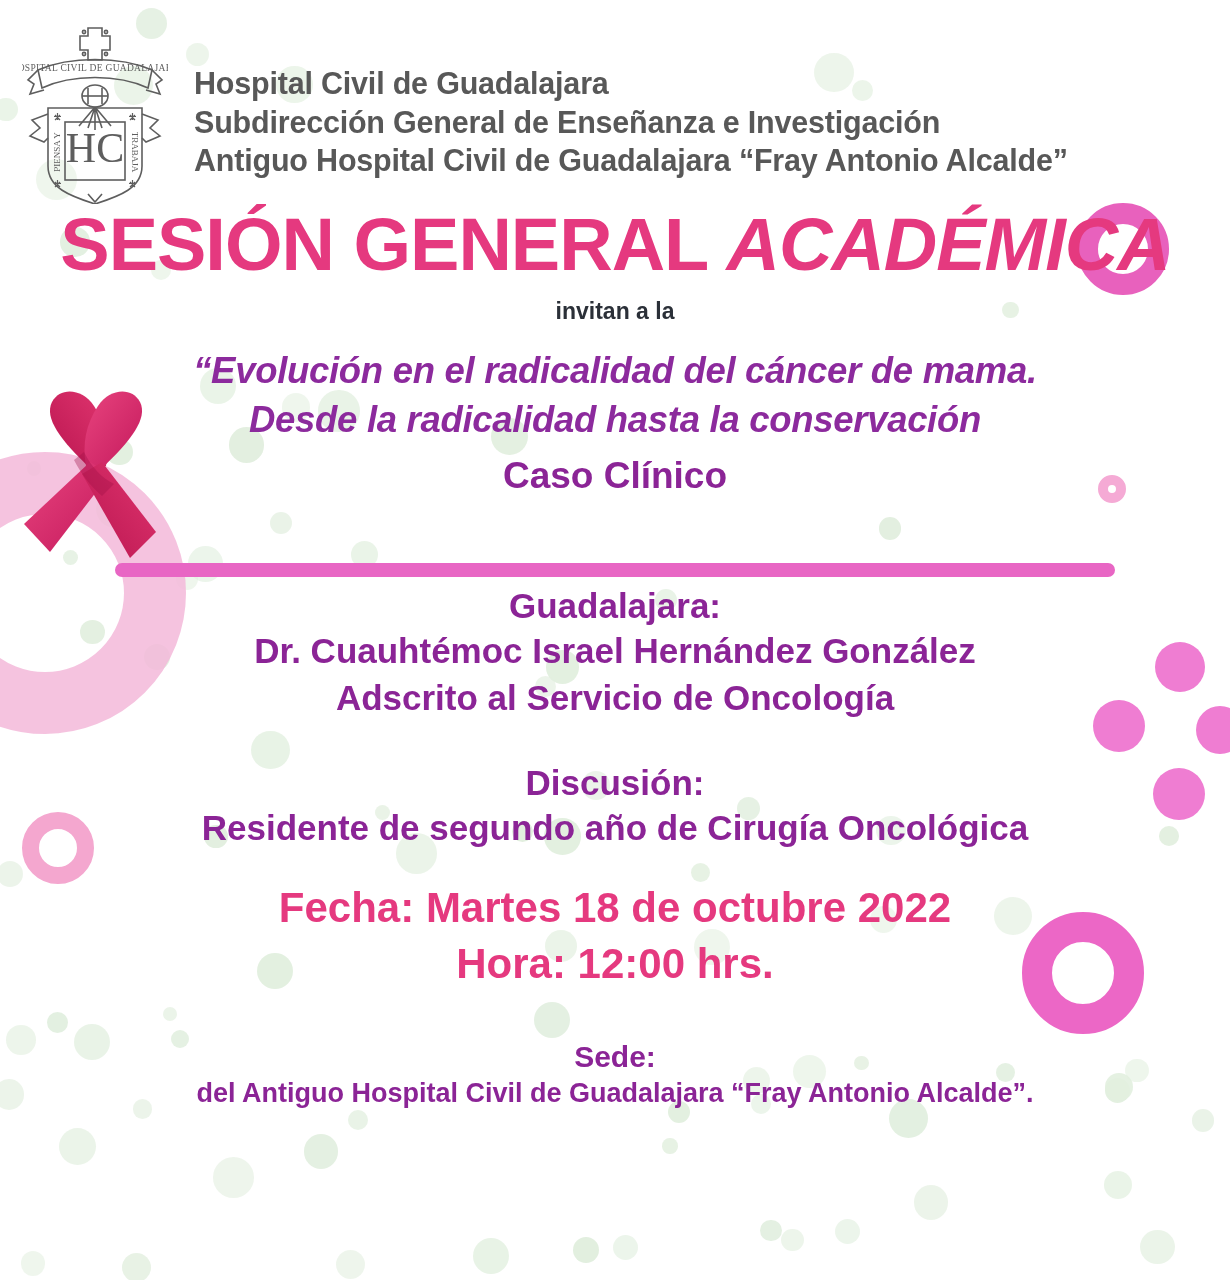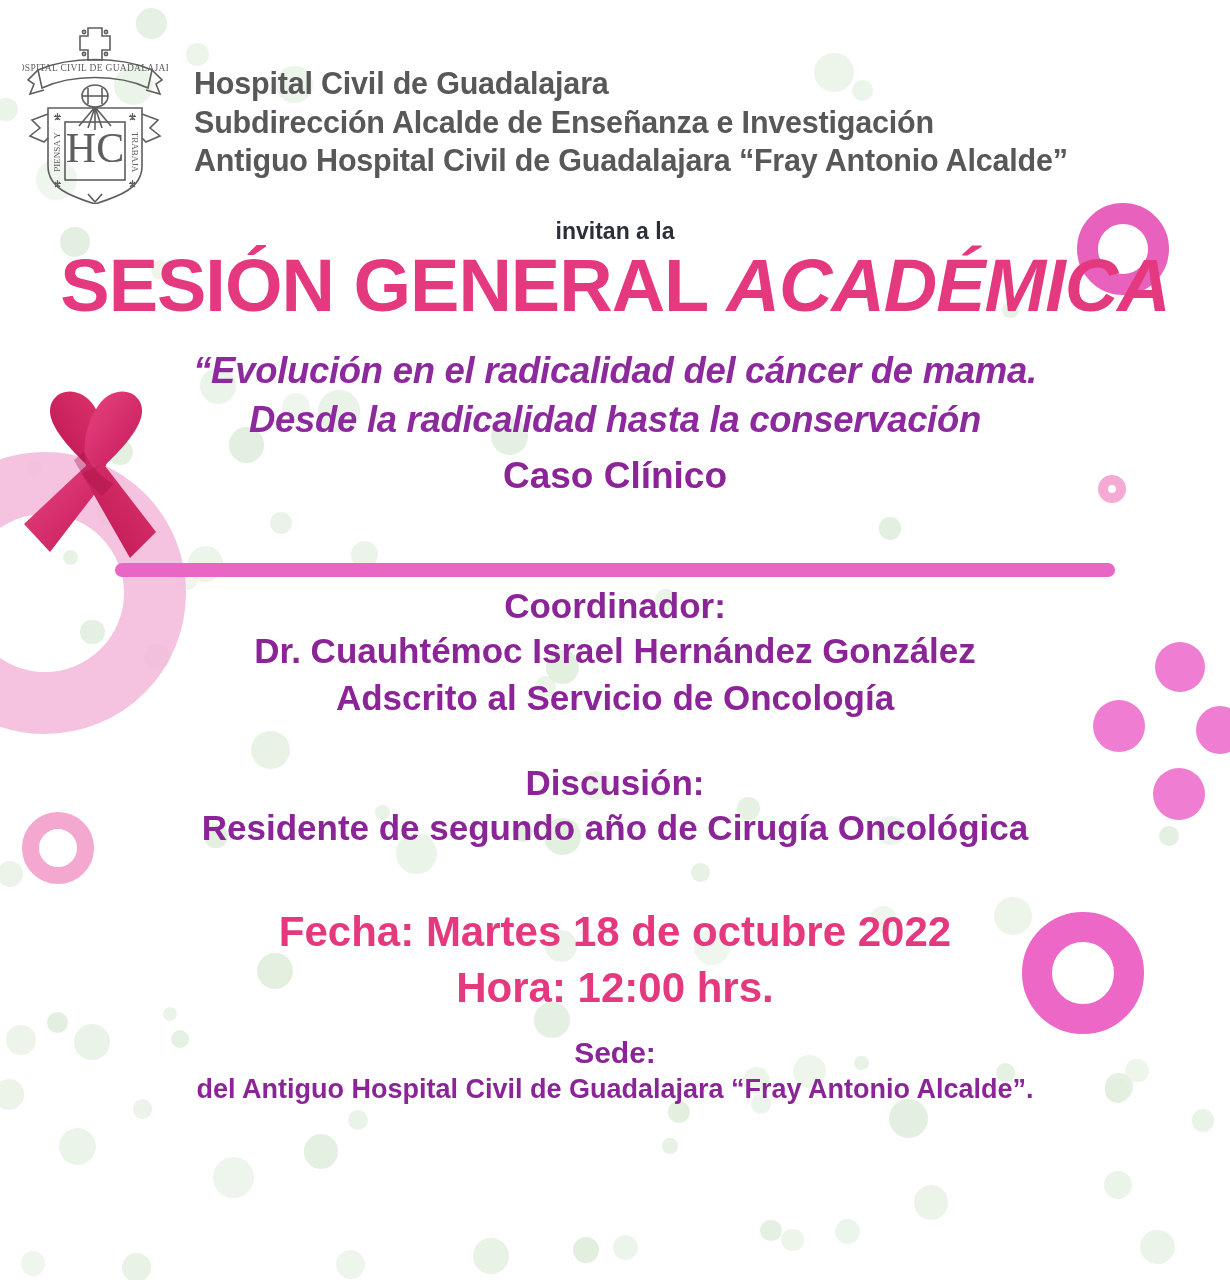--- a/index.html
+++ b/index.html
@@ -93,25 +93,25 @@
   }
 
   #people{
     margin-top:86px; text-align:center; color:#8b2496;
   }
   .role-label{ font-weight:bold; font-size:35px; line-height:1.3; }
   .person-line{ font-weight:bold; font-size:35px; line-height:1.34; }
   #discussion-block{ margin-top:38px; }
 
   #when-block{
-    margin-top:52px; text-align:center;
+    margin-top:28px; text-align:center;
     color:#e5397f; font-weight:bold; font-size:42px; line-height:1.33;
   }
 
-  #venue-block{ margin-top:20px; text-align:center; color:#8b2496; }
+  #venue-block{ margin-top:48px; text-align:center; color:#8b2496; }
   #venue-label{ font-weight:bold; font-size:30px; }
   .venue-line{ font-weight:bold; font-size:27px; line-height:1.42; }
 </style>
 </head>
 <body>
 
 <div id="dots-layer">
     <div class="bgdot" style="left: 491.168px; top: 417.751px; width: 36.896px; height: 36.896px; background: rgb(226, 239, 223); opacity: 0.94;"></div>
     <div class="bgdot" style="left: 60.3118px; top: 227.383px; width: 29.5484px; height: 29.5484px; background: rgb(226, 239, 223); opacity: 0.95;"></div>
     <div class="bgdot" style="left: 913.667px; top: 1185.31px; width: 34.624px; height: 34.624px; background: rgb(226, 239, 223); opacity: 0.67;"></div>
@@ -269,38 +269,38 @@
         <path d="M66 172 L73 180 L80 172"></path>
       </g>
       <text x="73" y="49" font-family="'Liberation Serif',serif" font-size="9.5" fill="#5e5e5e" text-anchor="middle" letter-spacing="0.3">HOSPITAL CIVIL DE GUADALAJARA</text>
       <text x="73" y="140" font-family="'Liberation Serif',serif" font-size="42" fill="#5e5e5e" text-anchor="middle">HC</text>
       <text x="38" y="130" font-family="'Liberation Serif',serif" font-size="9" fill="#5e5e5e" text-anchor="middle" transform="rotate(-90 38 130)">PIENSA Y</text>
       <text x="110" y="130" font-family="'Liberation Serif',serif" font-size="9" fill="#5e5e5e" text-anchor="middle" transform="rotate(90 110 130)">TRABAJA</text>
     </svg>
 
     <div id="org-lines">
       <div>Hospital Civil de Guadalajara</div>
-      <div>Subdirección Alcalde de Enseñanza e Investigación</div>
+      <div>Subdirección General de Enseñanza e Investigación</div>
       <div>Antiguo Hospital Civil de Guadalajara “Fray Antonio Alcalde”</div>
     </div>
   </div>
 
+  <div id="session-title"><span>SESIÓN GENERAL </span><span class="ital">ACADÉMICA</span></div>
+
   <div id="invite-line">invitan a la</div>
-
-  <div id="session-title"><span>SESIÓN GENERAL </span><span class="ital">ACADÉMICA</span></div>
 
   <div id="topic-block">
     <div>“Evolución en el radicalidad del cáncer de mama.</div>
     <div>Desde la radicalidad hasta la conservación</div>
   </div>
   <div id="caso-clinico">Caso Clínico</div>
 
   <div id="people">
     <div>
-      <div class="role-label">Coordinador:</div>
+      <div class="role-label">Guadalajara:</div>
       <div class="person-line">Dr. Cuauhtémoc Israel Hernández González</div>
       <div class="person-line">Adscrito al Servicio de Oncología</div>
     </div>
     <div id="discussion-block">
       <div class="role-label">Discusión:</div>
       <div class="person-line">Residente de segundo año de Cirugía Oncológica</div>
     </div>
   </div>
 
   <div id="when-block">

